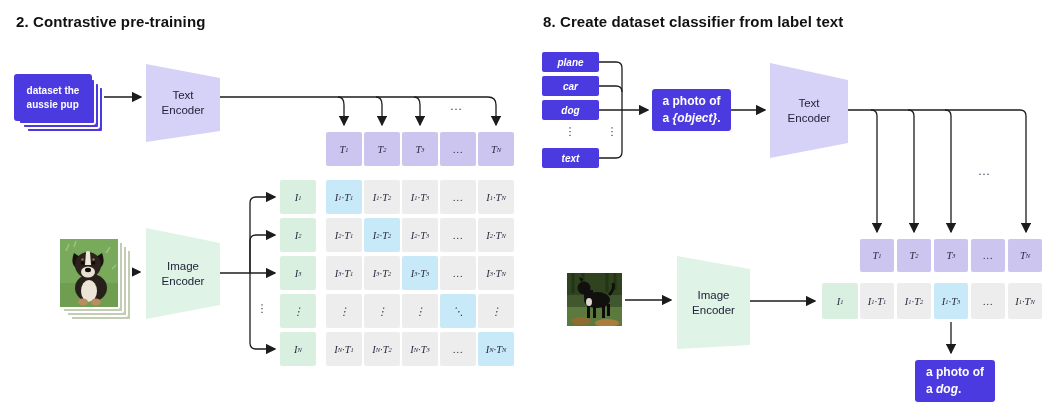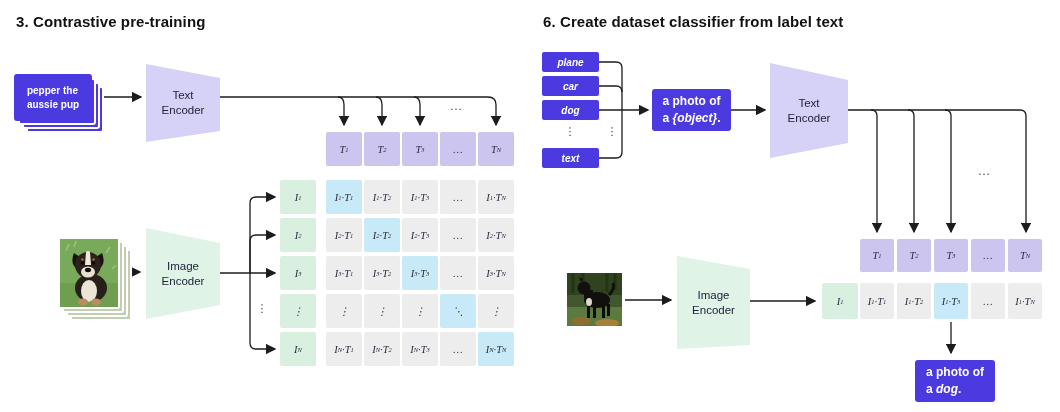--- a/index.html
+++ b/index.html
@@ -79,29 +79,29 @@
       <path d="M871 110 Q877 110 877 116 V232" marker-end="url(#ah)"></path>
       <path d="M908 110 Q914 110 914 116 V232" marker-end="url(#ah)"></path>
       <path d="M945 110 Q951 110 951 116 V232" marker-end="url(#ah)"></path>
 
       <path d="M625 300 H671" marker-end="url(#ah)"></path>
       <path d="M750 301 H815" marker-end="url(#ah)"></path>
       <path d="M951 322 V353" marker-end="url(#ah)"></path>
     </g>
   </svg>
 
-  <div class="heading" style="left:16px;top:13px">3. Contrastive pre-training</div>
+  <div class="heading" style="left:16px;top:13px">2. Contrastive pre-training</div>
 
   <div>
     <div class="stack-layer" style="left:26px;top:86px;width:78px;height:47px"></div>
     <div class="stack-layer" style="left:22px;top:82px;width:78px;height:47px"></div>
     <div class="stack-layer" style="left:18px;top:78px;width:78px;height:47px"></div>
     <div class="abs indigo flexc" style="left:14px;top:74px;width:78px;height:47px">
       <div class="cardtext">
-        <div>pepper the</div>
+        <div>dataset the</div>
         <div>aussie pup</div>
       </div>
     </div>
   </div>
 
   <div class="trap purple" style="left:146px;top:62px;width:74px;height:82px;
        clip-path:polygon(0 2px,100% 16px,100% 69px,0 80px)">
     <span>Text Encoder</span>
   </div>
 
@@ -177,21 +177,21 @@
     <div class="mcell cell math">⋮</div>
     <div class="mcell cell hl math">⋱</div>
     <div class="mcell cell math">⋮</div>
     <div class="mcell cell math">I<sub>N</sub>·T<sub>1</sub></div>
     <div class="mcell cell math">I<sub>N</sub>·T<sub>2</sub></div>
     <div class="mcell cell math">I<sub>N</sub>·T<sub>3</sub></div>
     <div class="mcell cell math">…</div>
     <div class="mcell cell hl math">I<sub>N</sub>·T<sub>N</sub></div>
   </div>
 
-  <div class="heading" style="left:543px;top:13px">6. Create dataset classifier from label text</div>
+  <div class="heading" style="left:543px;top:13px">8. Create dataset classifier from label text</div>
 
   <div class="labelbox indigo flexc" style="top:52px">plane</div>
   <div class="labelbox indigo flexc" style="top:76px">car</div>
   <div class="labelbox indigo flexc" style="top:100px">dog</div>
   <div class="labelbox indigo flexc" style="top:148px">text</div>
   <div class="dots" style="left:560px;top:125px;width:20px">⋮</div>
   <div class="dots" style="left:602px;top:125px;width:20px">⋮</div>
 
   <div class="abs indigo flexc" style="left:652px;top:89px;width:79px;height:42px">
     <div class="promptbox">

